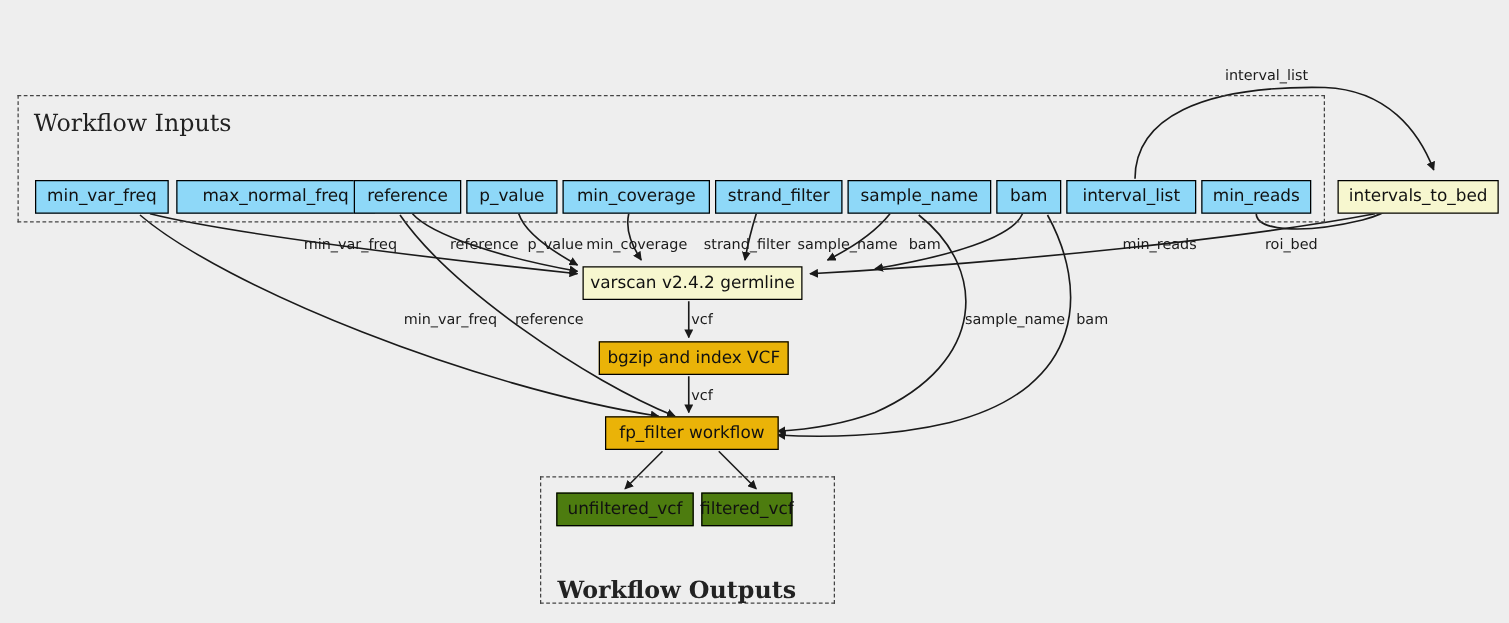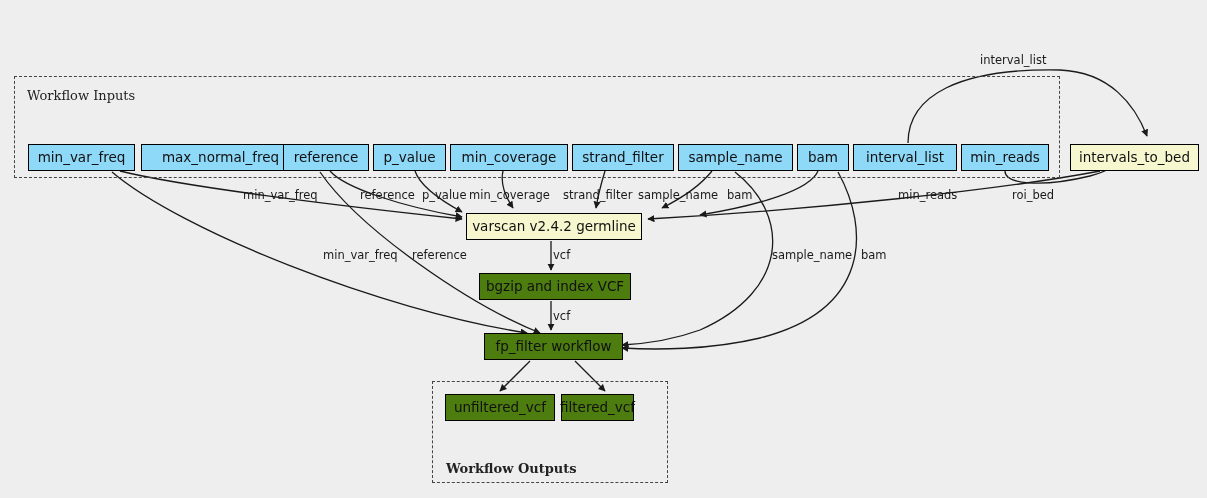--- a/index.html
+++ b/index.html
@@ -19,31 +19,31 @@
     display:flex;align-items:center;justify-content:center;
     font-size:13.5px;
     color:#111;
     white-space:nowrap;
     height:27px;
     line-height:1;
   }
   .node.input{background:#8ed8f8;}
   .node.output{background:#4d7c0f;}
   .node.tool{background:#f7f7cf;}
-  .node.subwf{background:#4d7c0f;}
+  .node.subwf{background:#eab308;}
   .group{
     position:absolute;
     box-sizing:border-box;
     border:1.5px dashed #444;
     background:transparent;
   }
   .group-label{
     position:absolute;
     font-family:"DejaVu Serif", serif;
-    font-size:13px;
+    font-size:19px;
     color:#222;
     white-space:nowrap;
   }
   .elabel{
     position:absolute;
     font-size:11.5px;
     color:#1a1a1a;
     white-space:nowrap;
     font-family:"DejaVu Sans", sans-serif;
     line-height:1;

